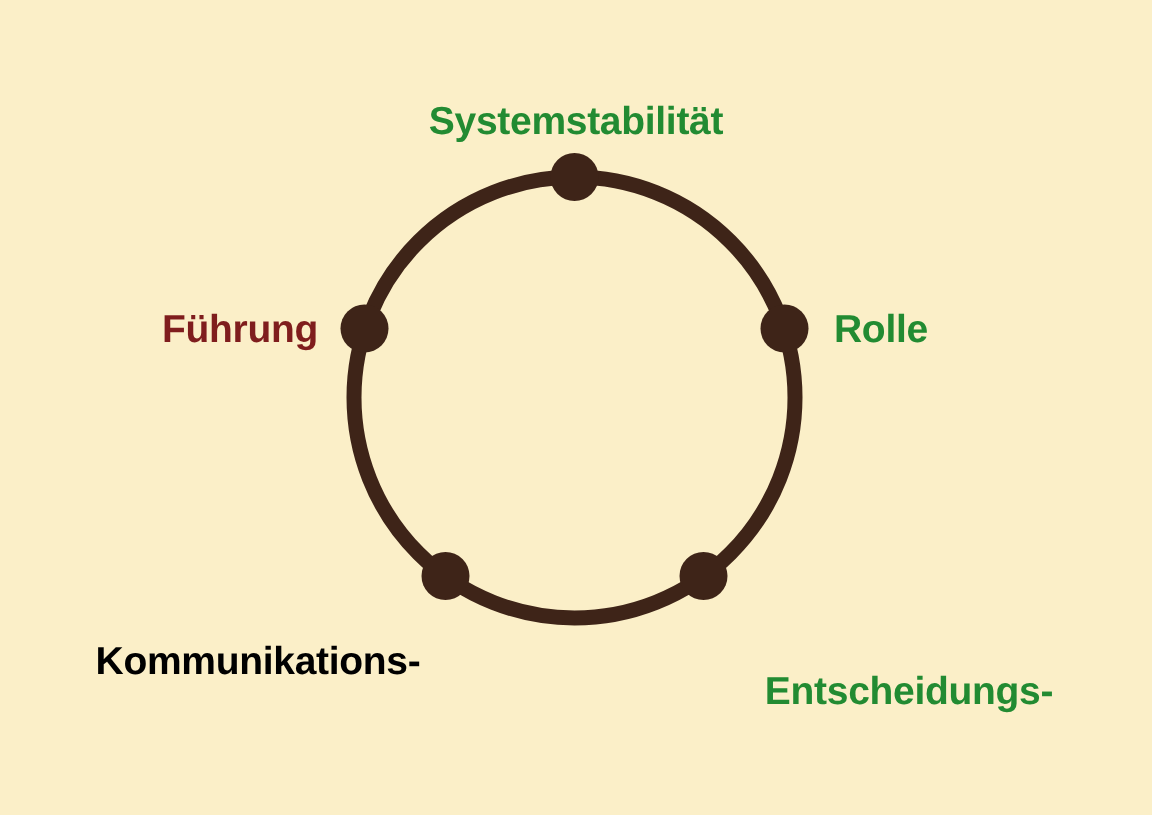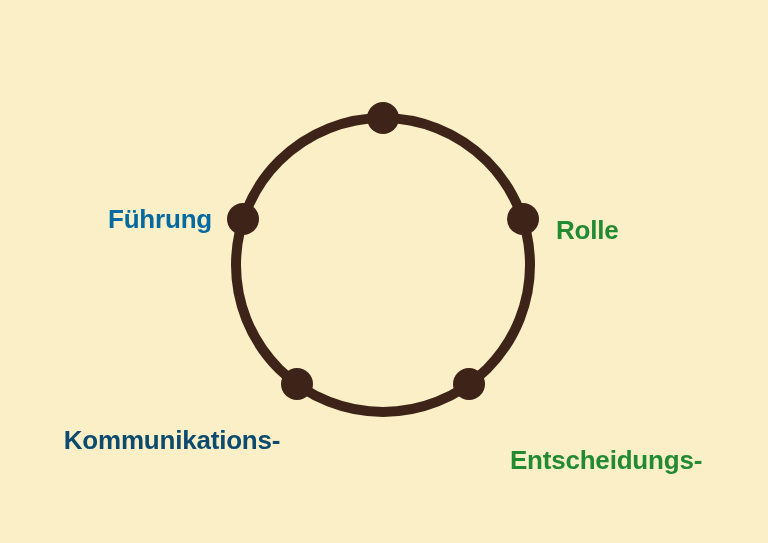--- a/index.html
+++ b/index.html
@@ -45,21 +45,20 @@
     left: 0;
     width: 212px;
     top: 202px;
     text-align: right;
   }
   #label-rolle {
     left: 556px;
     width: 212px;
     top: 202px;
     text-align: left;
-    margin-top: 11px;
   }
   #label-kommunikationskohaerenz {
     left: 12px;
     width: 320px;
     top: 423px;
     text-align: center;
   }
   #label-entscheidungsarchitektur {
     left: 452px;
     width: 308px;
@@ -74,22 +73,23 @@
 
   <svg id="diagram-svg" viewBox="0 0 768 543" aria-hidden="true">
     <circle id="ring-path" cx="383" cy="265" r="147" fill="none" stroke="#3E2418" stroke-width="10"></circle>
     <circle class="ring-node" cx="383" cy="118" r="16" fill="#3E2418"></circle>
     <circle class="ring-node" cx="523" cy="219" r="16" fill="#3E2418"></circle>
     <circle class="ring-node" cx="469" cy="384" r="16" fill="#3E2418"></circle>
     <circle class="ring-node" cx="297" cy="384" r="16" fill="#3E2418"></circle>
     <circle class="ring-node" cx="243" cy="219" r="16" fill="#3E2418"></circle>
   </svg>
 
+  <div class="node-label" id="label-systemstabilitaet" style="color: rgb(34, 139, 50);">Systemstabilität</div>
 
   <div class="node-label" id="label-rolle" style="color: rgb(34, 139, 50);">Rolle</div>
 
   <div class="node-label" id="label-entscheidungsarchitektur" style="color: rgb(34, 139, 50);"><span>Entscheidungs-</span><br></div>
 
-  <div class="node-label" id="label-kommunikationskohaerenz" style="color: #0c4a6e;"><span>Kommunikations-</span><br></div>
+  <div class="node-label" id="label-kommunikationskohaerenz" style="color: #000000;"><span>Kommunikations-</span><br></div>
 
-  <div class="node-label" id="label-fuehrung" style="color: #0369a1;">Führung</div>
+  <div class="node-label" id="label-fuehrung" style="color: #7f1d1d;">Führung</div>
 
 </div>
 
 </body></html>

